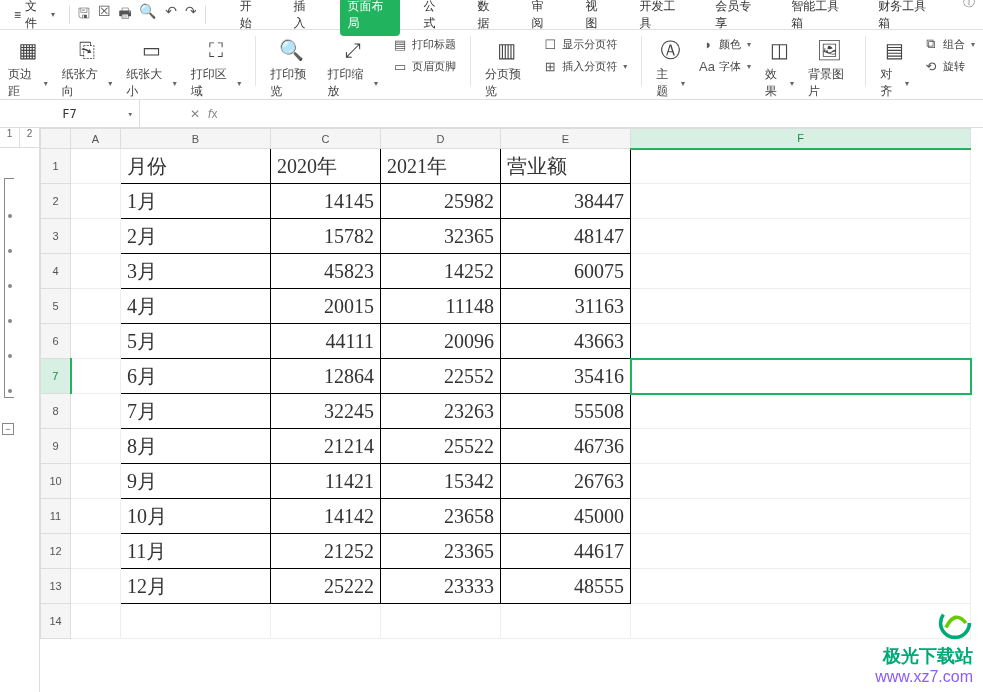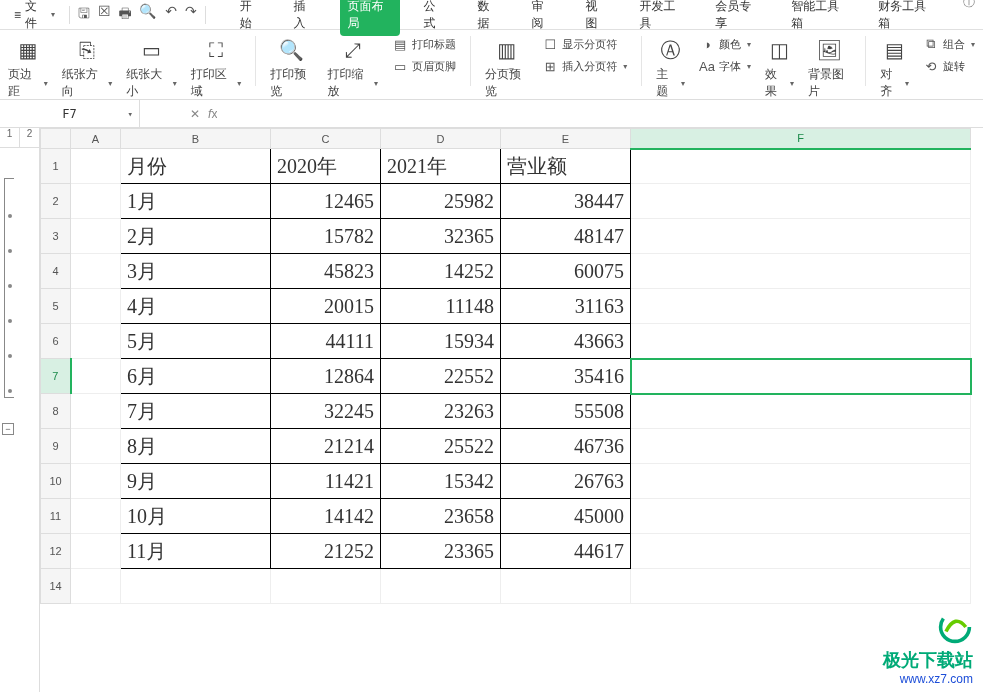--- a/index.html
+++ b/index.html
@@ -55,21 +55,21 @@
 td.dcell { border:1px solid #000;margin-left:44px; }
 td.dcell.num { text-align:right; }
 td.dcell.txt { text-align:left; }
 td.activecell { outline:2px solid #22b35e; outline-offset:-1px; }
 .corner { width:30px; height:20px; background:#f5f5f5; border:1px solid #ddd; }
 
 
 .watermark { position:absolute; right:10px; bottom:6px; text-align:right; pointer-events:none; }
 .watermark .logo { width:36px; height:36px; display:inline-block; }
 .watermark .t1 { font-size:18px; color:#0a7; font-weight:bold; }
-.watermark .t2 { font-size:12px; color:#1d4ed8; }
+.watermark .t2 { font-size:16px; color:#8b5cf6; }
 </style>
 </head>
 <body>
 
 <div class="menubar">
   <div class="file-menu">
     <span class="hamburger">≡</span>
     <span>文件</span>
     <span style="font-size:8px;color:#666">▾</span>
   </div>
@@ -237,21 +237,21 @@
           <td class="cell dcell txt">月份</td>
           <td class="cell dcell txt">2020年</td>
           <td class="cell dcell txt">2021年</td>
           <td class="cell dcell txt">营业额</td>
           <td class="cell"></td>
         </tr>
         <tr>
           <td class="rowhead">2</td>
           <td class="cell"></td>
           <td class="cell dcell txt">1月</td>
-          <td class="cell dcell num">12465</td>
+          <td class="cell dcell num">14145</td>
           <td class="cell dcell num">25982</td>
           <td class="cell dcell num">38447</td>
           <td class="cell"></td>
         </tr>
         <tr>
           <td class="rowhead">3</td>
           <td class="cell"></td>
           <td class="cell dcell txt">2月</td>
           <td class="cell dcell num">15782</td>
           <td class="cell dcell num">32365</td>
@@ -274,21 +274,21 @@
           <td class="cell dcell num">20015</td>
           <td class="cell dcell num">11148</td>
           <td class="cell dcell num">31163</td>
           <td class="cell"></td>
         </tr>
         <tr>
           <td class="rowhead">6</td>
           <td class="cell"></td>
           <td class="cell dcell txt">5月</td>
           <td class="cell dcell num">44111</td>
-          <td class="cell dcell num">15934</td>
+          <td class="cell dcell num">20096</td>
           <td class="cell dcell num">43663</td>
           <td class="cell"></td>
         </tr>
         <tr>
           <td class="rowhead sel">7</td>
           <td class="cell"></td>
           <td class="cell dcell txt">6月</td>
           <td class="cell dcell num">12864</td>
           <td class="cell dcell num">22552</td>
           <td class="cell dcell num">35416</td>
@@ -330,20 +330,29 @@
           <td class="cell dcell num">45000</td>
           <td class="cell"></td>
         </tr>
         <tr>
           <td class="rowhead">12</td>
           <td class="cell"></td>
           <td class="cell dcell txt">11月</td>
           <td class="cell dcell num">21252</td>
           <td class="cell dcell num">23365</td>
           <td class="cell dcell num">44617</td>
+          <td class="cell"></td>
+        </tr>
+        <tr>
+          <td class="rowhead">13</td>
+          <td class="cell"></td>
+          <td class="cell dcell txt">12月</td>
+          <td class="cell dcell num">25222</td>
+          <td class="cell dcell num">23333</td>
+          <td class="cell dcell num">48555</td>
           <td class="cell"></td>
         </tr>
         <tr>
           <td class="rowhead">14</td>
           <td class="cell"></td>
           <td class="cell"></td>
           <td class="cell"></td>
           <td class="cell"></td>
           <td class="cell"></td>
           <td class="cell"></td>

